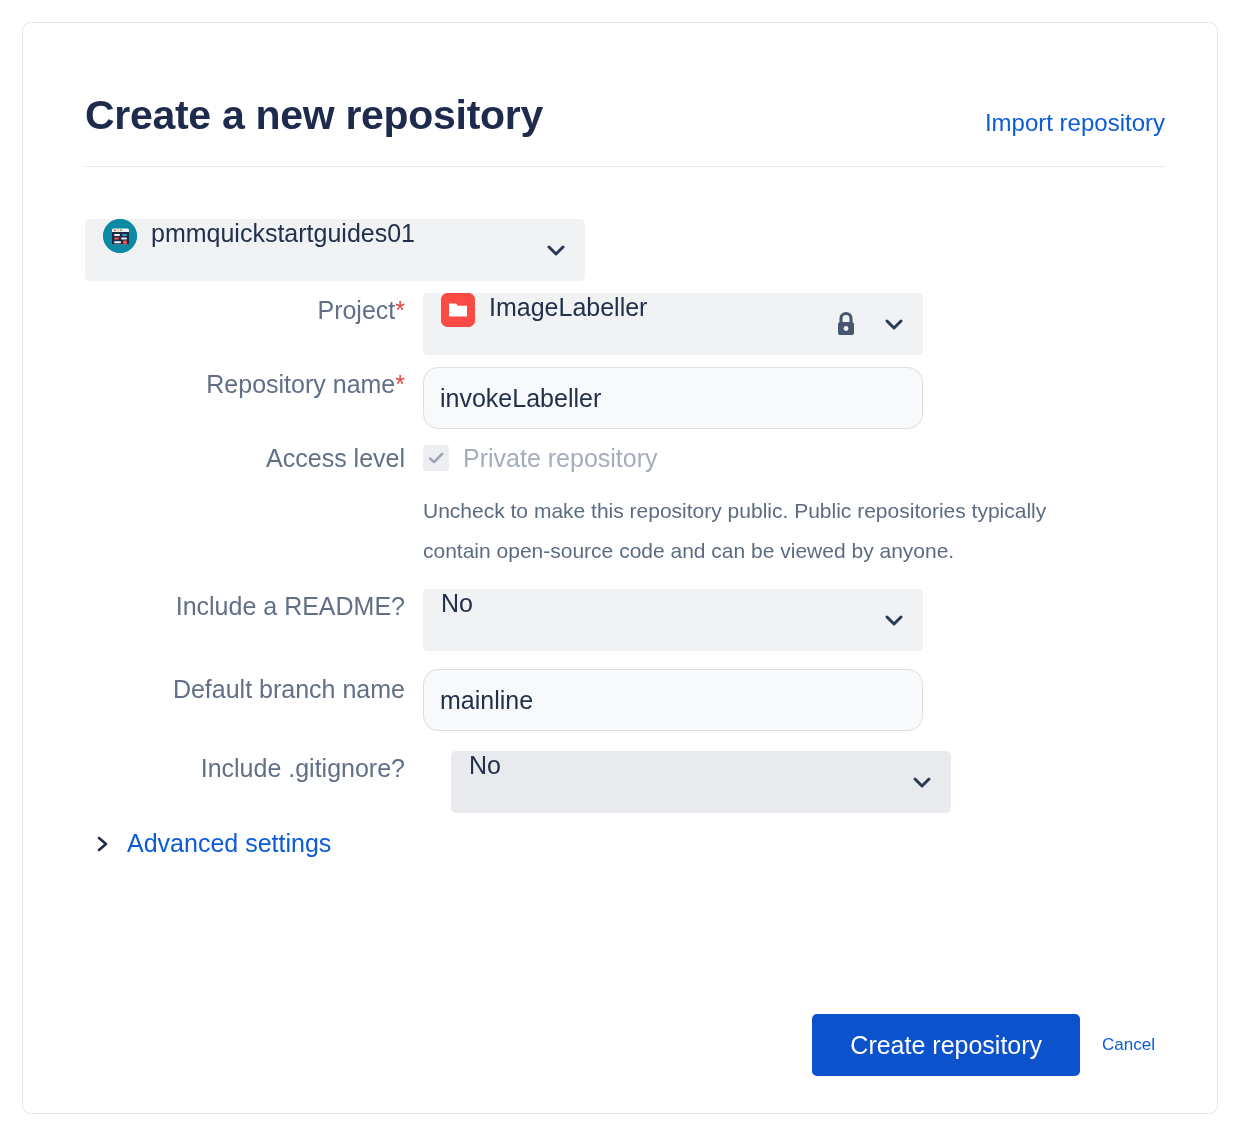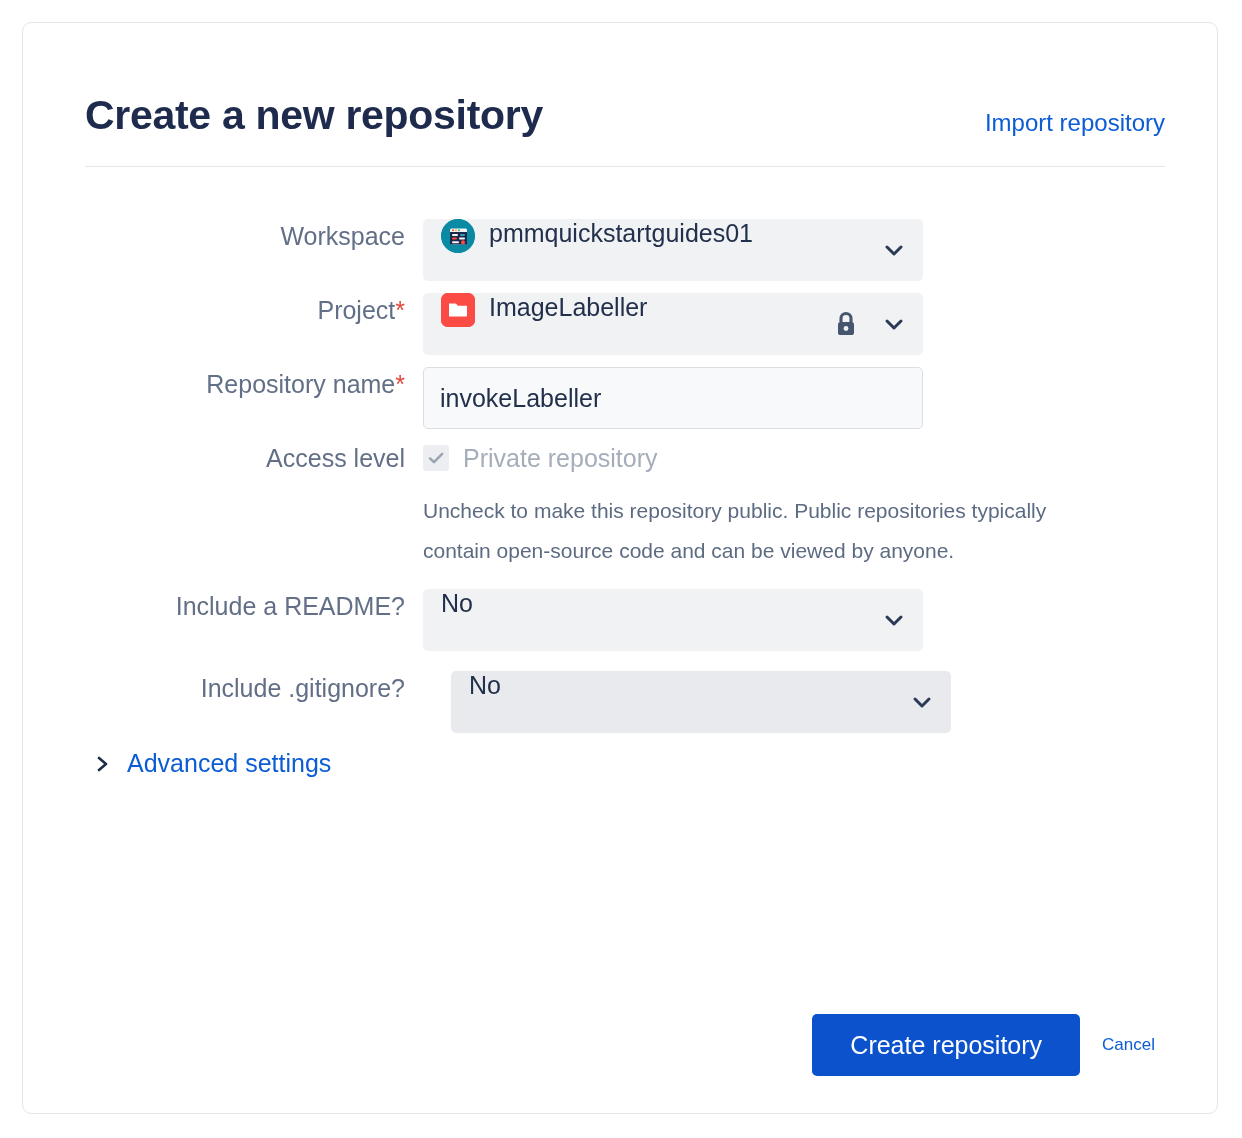--- a/index.html
+++ b/index.html
@@ -148,21 +148,21 @@
     flex: 0 0 34px;
     position: relative;
   }
 
   
   .tinput {
     width: 500px;
     height: 62px;
     box-sizing: border-box;
     border: 1px solid #dcdee3;
-    border-radius: 5px;
+    border-radius: 15px;
     background: #f8f9fb;
     font-size: 25px;
     color: #22304c;
     padding: 0 16px;
     font-family: "Liberation Sans", sans-serif;
     outline: none;
   }
   .tinput::placeholder { color: #8b96a8; }
 
   
@@ -251,21 +251,20 @@
 <div class="card">
 
   <div class="header">
     <div class="page-title">Create a new repository</div>
     <a class="import-link">Import repository</a>
   </div>
 
   <div class="form">
 
     <div class="row">
-      <div class="lbl">Workspace</div>
       <div class="field">
         <div class="select tone-light">
           <span class="ws-avatar">
             <svg width="34" height="34" viewBox="0 0 34 34">
               <circle cx="17" cy="17" r="17" fill="#0a8ba3"></circle>
               <rect x="9" y="9.5" width="17" height="16" rx="1.5" fill="#f4f5f7"></rect>
               <rect x="9" y="13" width="17" height="12.5" fill="#1b2a4b"></rect>
               <circle cx="12" cy="11.3" r="1" fill="#fc4b45"></circle>
               <circle cx="15" cy="11.3" r="1" fill="#f5b13d"></circle>
               <circle cx="18" cy="11.3" r="1" fill="#36b37e"></circle>
@@ -344,20 +343,26 @@
           <span class="val">No</span>
           <span class="chev">
             <svg width="22" height="22" viewBox="0 0 22 22">
                 <path d="M4 8 L11 15 L18 8" stroke="#2b3a55" stroke-width="3" fill="none" stroke-linecap="round" stroke-linejoin="round"></path>
               </svg>
           </span>
         </div>
       </div>
     </div>
 
+    <div class="row" style="margin-top:18px;">
+      <div class="lbl" style="line-height:40px;">Default branch name</div>
+      <div class="field">
+        <input class="tinput" type="text" value="mainline" style="">
+      </div>
+    </div>
 
     <div class="row" style="margin-top:20px;gap:28px;">
       <div class="lbl">Include .gitignore?</div>
       <div class="field">
         <div class="select tone-hover">
           <span class="val">No</span>
           <span class="chev">
             <svg width="22" height="22" viewBox="0 0 22 22">
                 <path d="M4 8 L11 15 L18 8" stroke="#2b3a55" stroke-width="3" fill="none" stroke-linecap="round" stroke-linejoin="round"></path>
               </svg>

